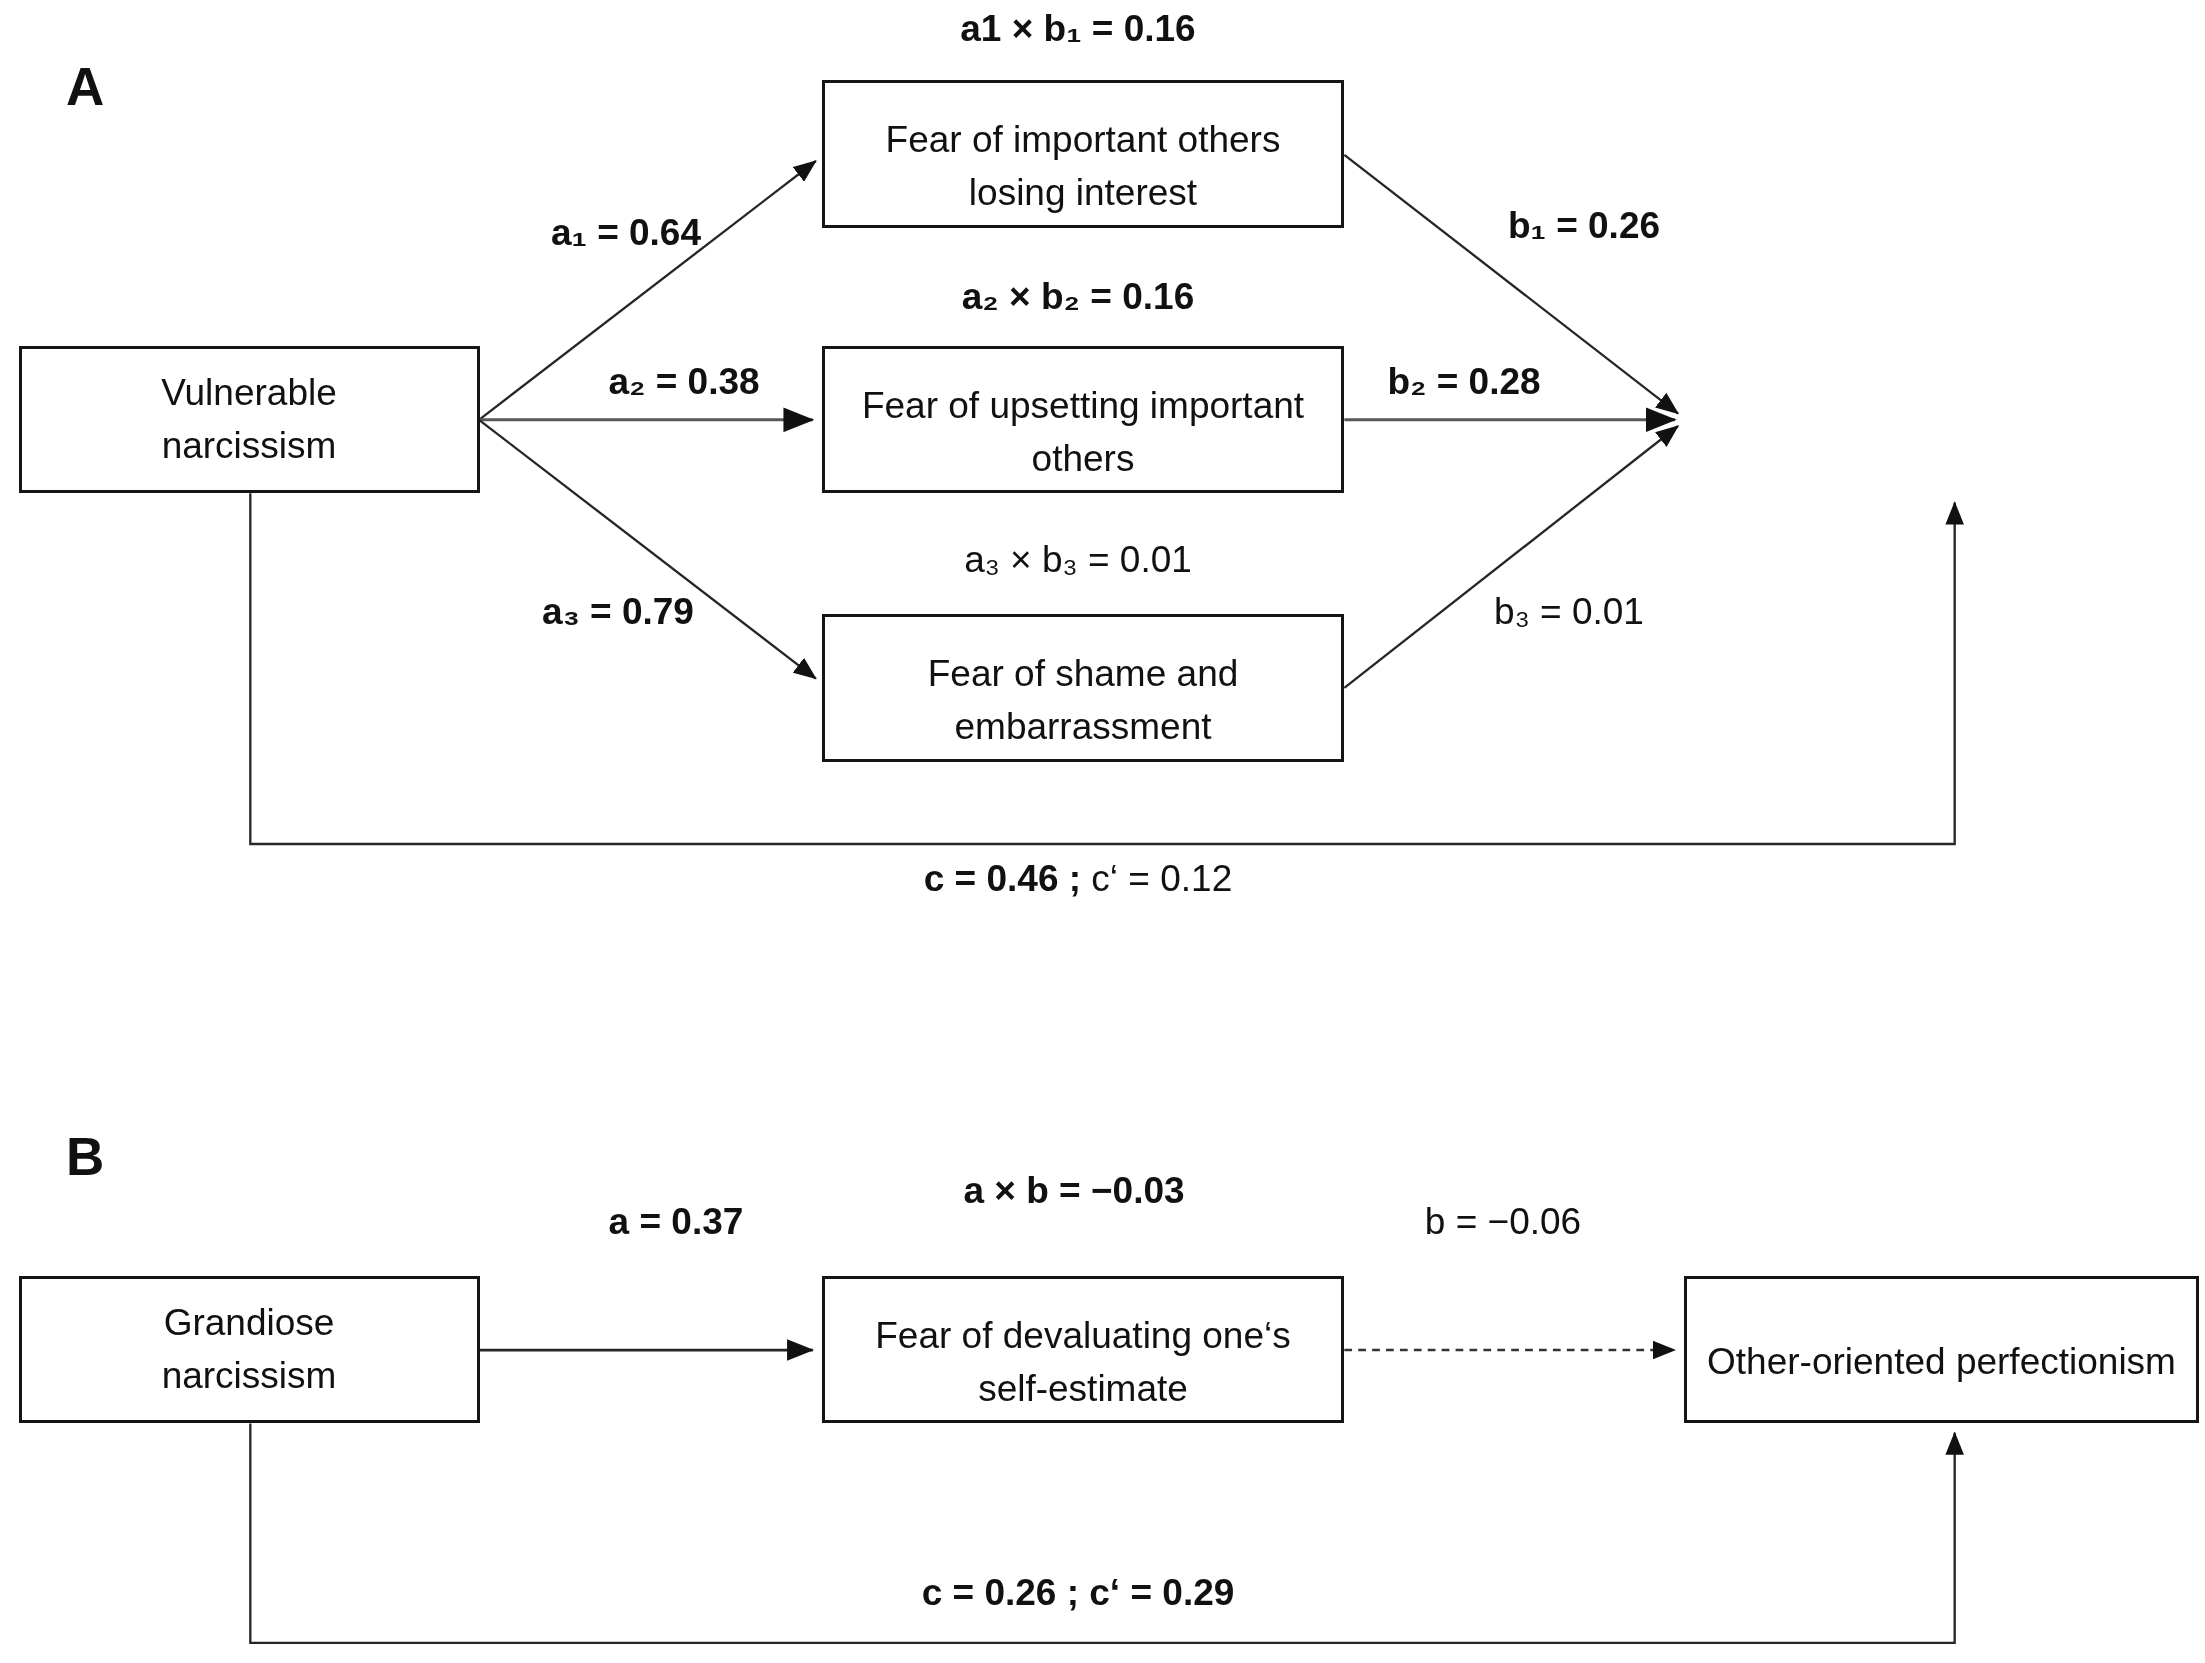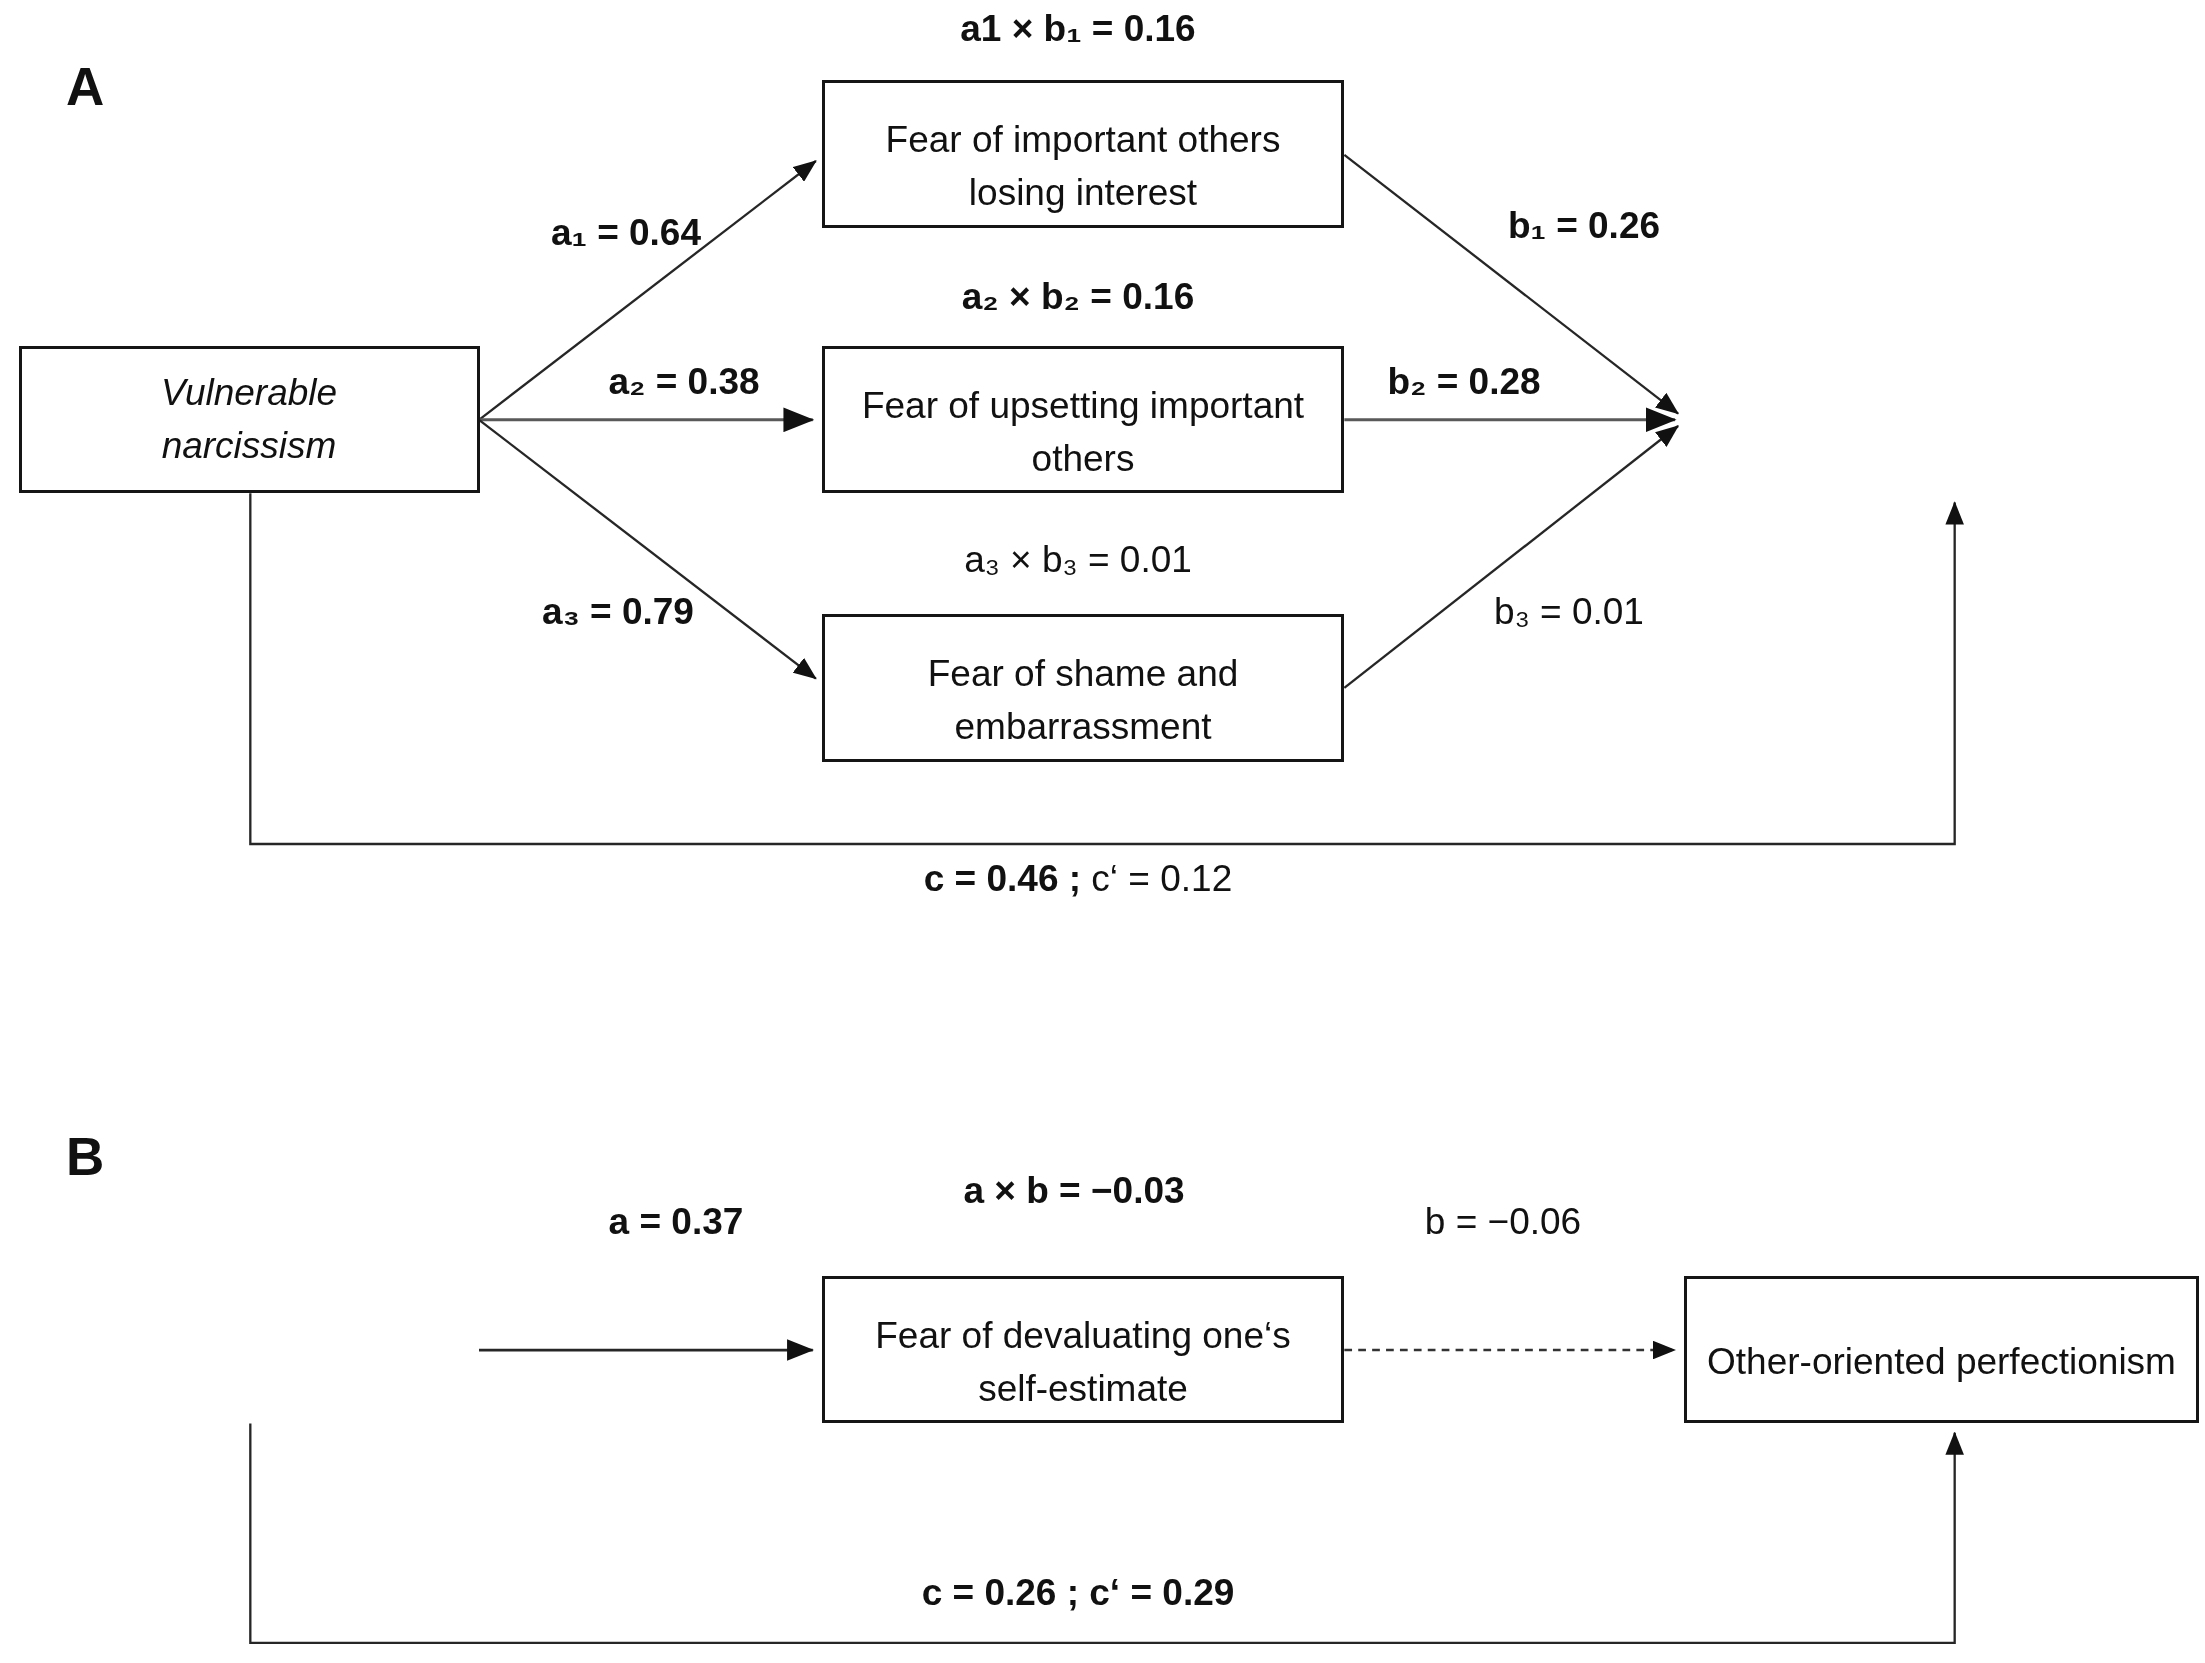--- a/index.html
+++ b/index.html
@@ -61,21 +61,21 @@
 
     <line x1="620" y1="1747" x2="1052" y2="1747" stroke="#262626" stroke-width="3.5" marker-end="url(#arw)"></line>
 
     <line x1="1740" y1="1747" x2="2168" y2="1747" stroke="#333" stroke-width="3" stroke-dasharray="10 8" marker-end="url(#arw)"></line>
 
     <path d="M324 1842 V2126 H2530 V1854" fill="none" stroke="#262626" stroke-width="3" marker-end="url(#arw)"></path>
   </svg>
 
   <div class="panel-letter" style="left:66px;top:60px;">A</div>
 
-  <div class="node" style="left:18.5px;top:346px;width:461px;height:147px;font-style:italic;">
+  <div class="node" style="left:18.5px;top:346px;width:461px;height:147px;">
     <span class="inner narrow">Vulnerable narcissism</span>
   </div>
 
   <div class="node" style="left:822px;top:80px;width:522px;height:148px;">
     <span class="inner wide">Fear of important others losing interest</span>
   </div>
 
   <div class="node" style="left:822px;top:346px;width:522px;height:147px;">
     <span class="inner wide">Fear of upsetting important others</span>
   </div>
@@ -97,20 +97,23 @@
   <div class="plabel b" style="left:1464px;top:362px;">b₂ = 0.28</div>
   <div class="plabel" style="left:1569px;top:592px;">b₃ = 0.01</div>
 
   <div class="plabel" style="left:1078px;top:859px;">
     <span class="b">c = 0.46 ;</span>
     <span>c‘ = 0.12</span>
   </div>
 
   <div class="panel-letter" style="left:66px;top:1130px;">B</div>
 
+  <div class="node" style="left:18.5px;top:1276px;width:461px;height:147px;">
+    <span class="inner narrow">Grandiose narcissism</span>
+  </div>
 
   <div class="node" style="left:822px;top:1276px;width:522px;height:147px;">
     <span class="inner wide">Fear of devaluating one‘s self-estimate</span>
   </div>
 
   <div class="node" style="left:1684px;top:1276px;width:515px;height:147px;">
     <span class="inner wide">Other-oriented perfectionism</span>
   </div>
 
   <div class="plabel" style="left:1074px;top:1171px;font-weight:bold;">a × b = −0.03</div>

